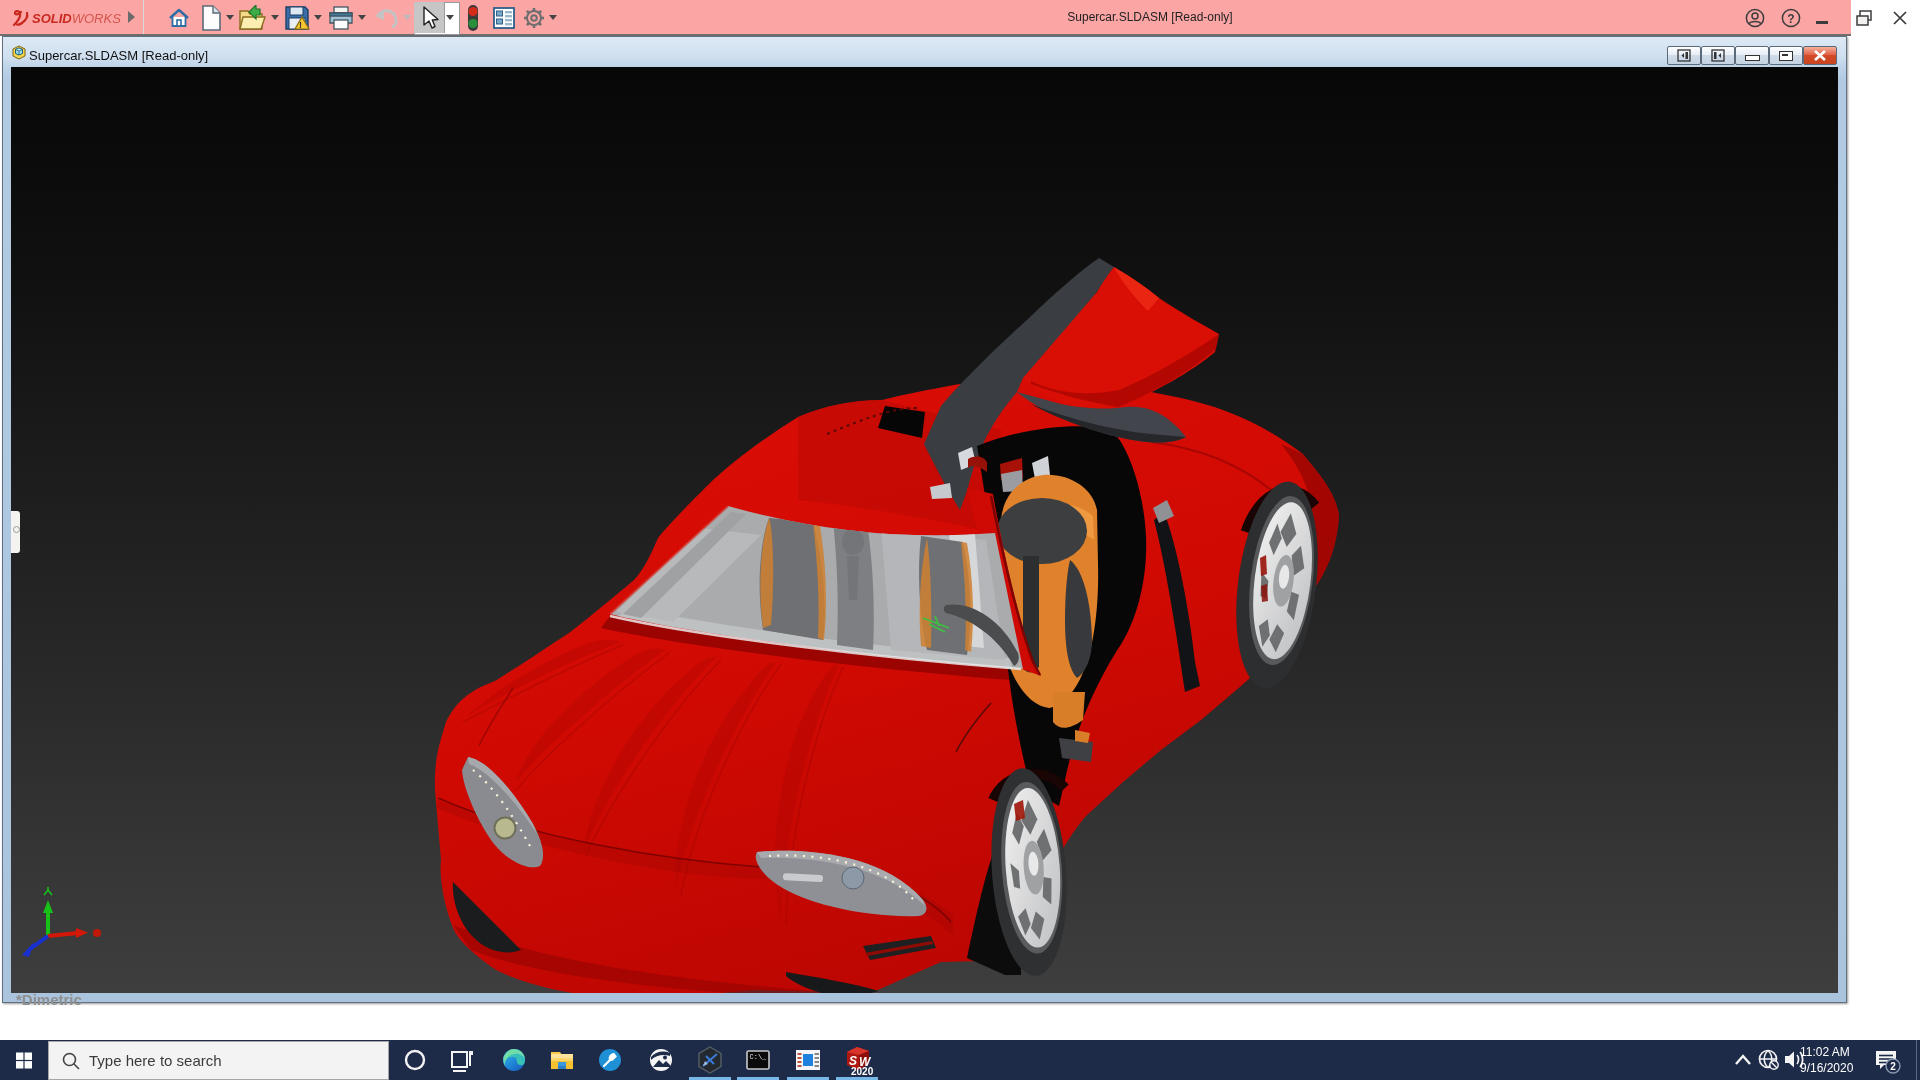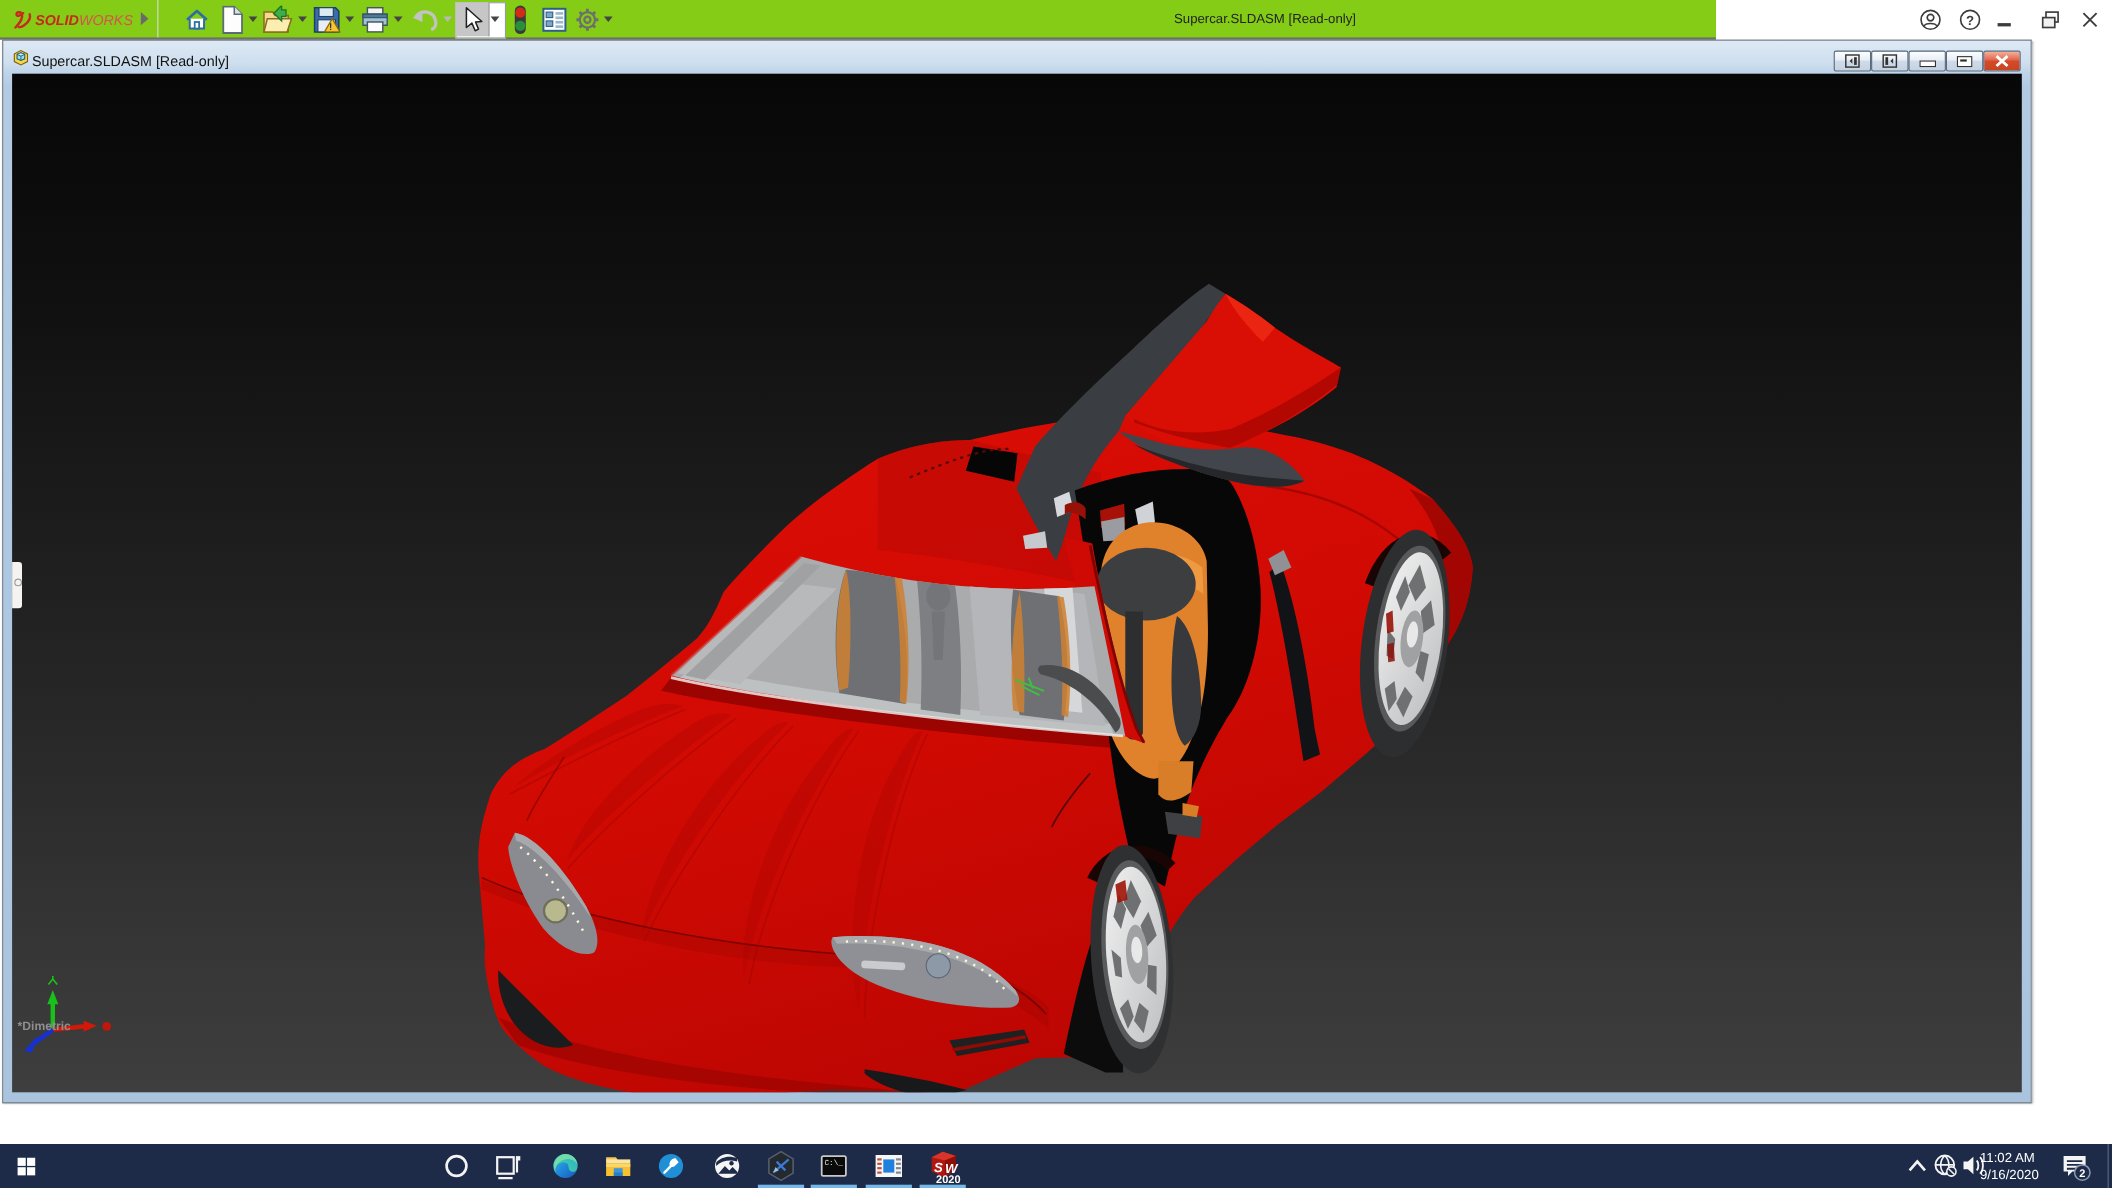--- a/index.html
+++ b/index.html
@@ -1,32 +1,32 @@
 <!DOCTYPE html>
 <html><head>
 <meta charset="utf-8">
 <style>
 html,body{margin:0;padding:0;width:1920px;height:1080px;overflow:hidden;background:#fff;font-family:"Liberation Sans",sans-serif;}
 #root{position:absolute;top:0;left:0;width:1920px;height:1080px;}
 
-#appbar{position:absolute;top:0;left:0;width:1560px;height:34px;background:#84cc16;border-bottom:2px solid #6f6f6f;}
+#appbar{position:absolute;top:0;left:0;width:1851px;height:34px;background:#fca5a5;border-bottom:2px solid #6f6f6f;}
 #appbar .sep{position:absolute;top:0;width:1px;height:34px;background:#d9d9d9;}
 #swlogo{position:absolute;left:8px;top:4px;}
 #apptitle{position:absolute;top:10px;left:1040px;width:220px;text-align:center;font-size:12px;color:#222;}
 .tbicon{position:absolute;top:0;}
 .dd{position:absolute;top:15px;width:0;height:0;border-left:4px solid transparent;border-right:4px solid transparent;border-top:5px solid #444;}
 .dd.gray{border-top-color:#b9b9b9;}
 
 #win{position:absolute;left:2px;top:36px;width:1843px;height:965px;background:linear-gradient(180deg,#dde9f5 0px,#cfdfef 20px,#bed3e8 30px,#b2cbe3 42px,#aac4de 100%);border:1px solid #60707e;box-shadow:1px 1px 2px rgba(0,0,0,.4);}
 #wtitle{position:absolute;left:26px;top:11px;font-size:13px;color:#111;}
 #wbtns{position:absolute;right:9px;top:9px;}
 .wb{position:absolute;top:0;width:32px;height:17px;border:1px solid #5a6a7a;border-radius:2px;background:linear-gradient(180deg,#fdfeff 0%,#e7eef6 45%,#cfdbe8 50%,#c4d2e2 100%);}
 .wb.close{background:linear-gradient(180deg,#f5b09a 0%,#e2634a 45%,#d44a28 50%,#c84520 100%);}
 #viewport{position:absolute;left:8px;top:30px;width:1827px;height:926px;background:linear-gradient(180deg,#070707 0%,#101010 22%,#1d1d1d 45%,#2a2a2a 68%,#363636 86%,#3e3e3e 100%);}
-#dimetric{position:absolute;left:5px;top:860px;font-size:11px;font-weight:bold;color:#8f8f8f;}
+#dimetric{position:absolute;left:5px;top:924px;font-size:15px;font-weight:bold;color:#8f8f8f;}
 
 #taskbar{position:absolute;left:0;top:1040px;width:1920px;height:40px;background:#1d2b49;}
 #search{position:absolute;left:48px;top:1px;width:341px;height:39px;background:#f3f3f3;border:1px solid #a6a6a6;box-sizing:border-box;}
 #search span{position:absolute;left:40px;top:10px;font-size:15px;color:#3b3b3b;}
 .tkicon{position:absolute;top:0;width:48px;height:40px;}
 .runbar{position:absolute;top:37px;height:3px;background:#76b7e8;}
 #clock{position:absolute;left:1800px;top:4px;width:70px;text-align:left;font-size:12px;color:#fff;line-height:16px;}
 #showdesk{position:absolute;left:1916px;top:0;width:1px;height:40px;background:#5a6a84;}
 </style>
 </head>
@@ -413,20 +413,27 @@
 
 <div id="taskbar">
   <svg class="tkicon" style="left:0;" viewBox="0 0 48 40">
     <g fill="#fff">
           <rect x="16" y="12.5" width="7.4" height="7.4"></rect>
           <rect x="24.6" y="12.5" width="7.4" height="7.4"></rect>
           <rect x="16" y="21.1" width="7.4" height="7.4"></rect>
           <rect x="24.6" y="21.1" width="7.4" height="7.4"></rect>
         </g>
   </svg>
+  <div id="search">
+    <svg style="position:absolute;left:12px;top:9px" width="20" height="20" viewBox="0 0 20 20">
+      <circle cx="8.5" cy="8.5" r="6" fill="none" stroke="#444" stroke-width="1.6"></circle>
+      <path d="M13 13 L18 18" stroke="#444" stroke-width="1.6"></path>
+    </svg>
+    <span>Type here to search</span>
+  </div>
 
   <svg class="tkicon" style="left:391px;" viewBox="0 0 48 40">
     <circle cx="24" cy="20" r="9" fill="none" stroke="#f4f4f4" stroke-width="2.4"></circle>
   </svg>
 
   <svg class="tkicon" style="left:438px;" viewBox="0 0 48 40">
     <rect x="14" y="12" width="15" height="15" fill="none" stroke="#f4f4f4" stroke-width="2"></rect>
     <path d="M32 13 L32 26 M15 31 L28 31" stroke="#f4f4f4" stroke-width="2"></path>
     <rect x="31" y="11" width="4" height="4" fill="#f4f4f4"></rect>
   </svg>

